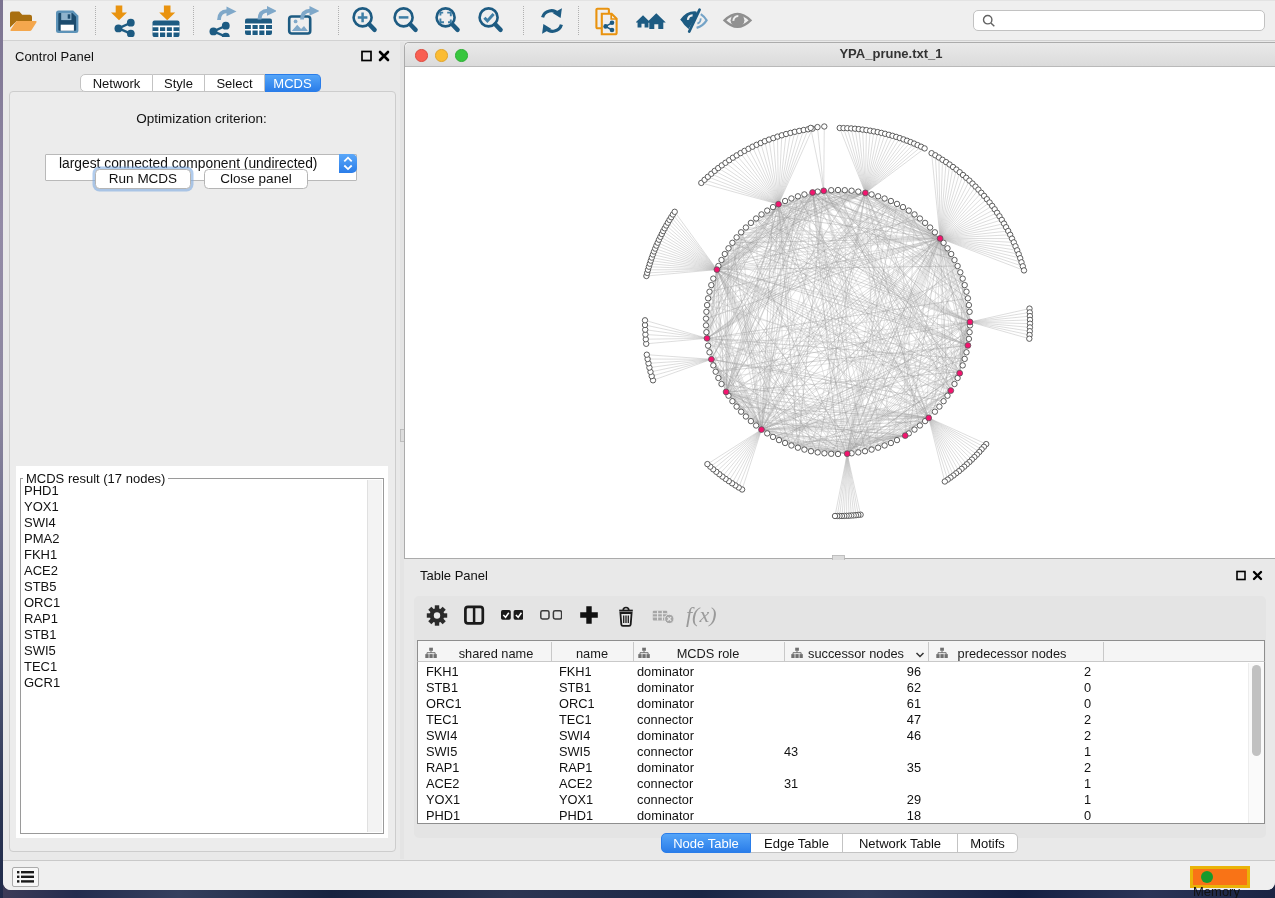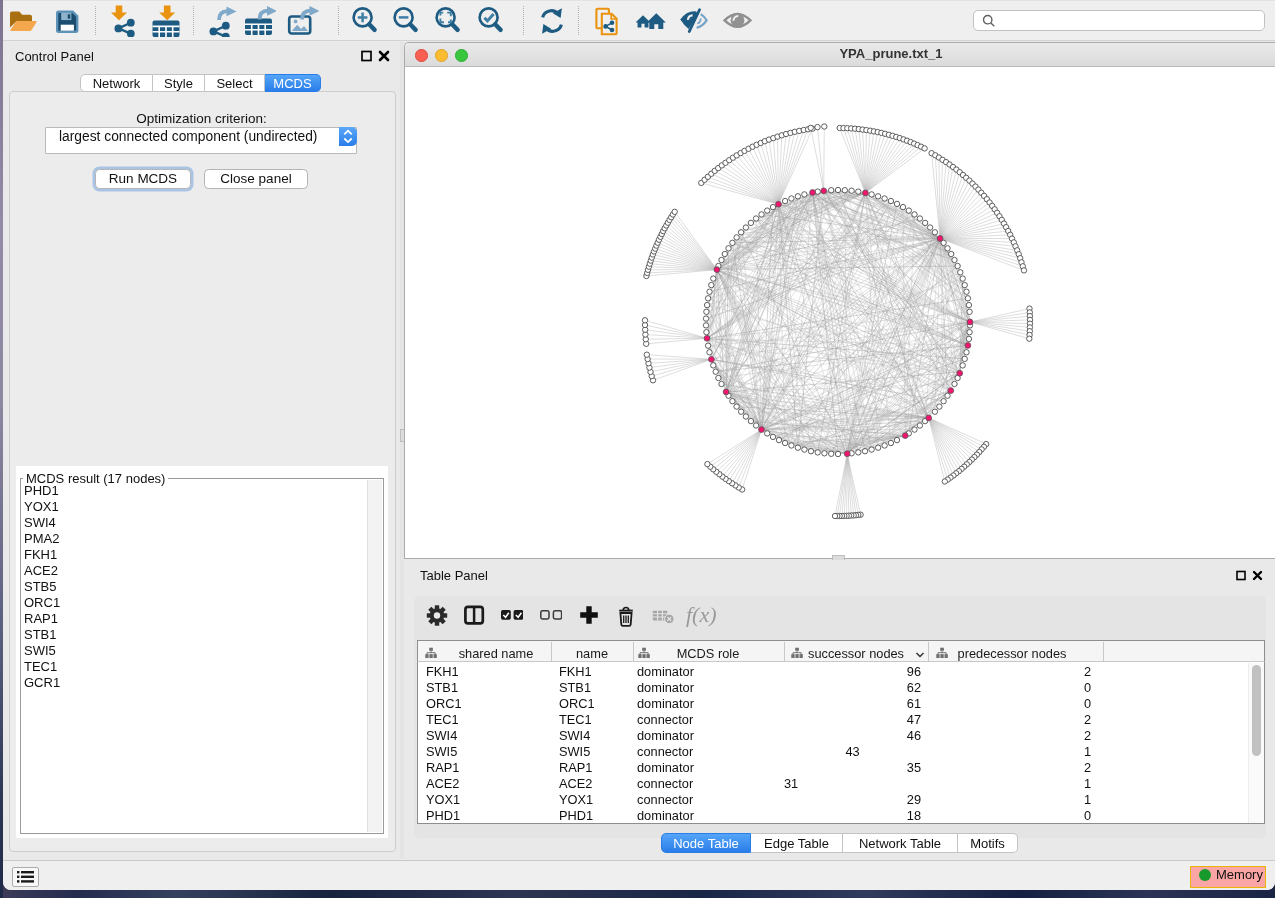--- a/index.html
+++ b/index.html
@@ -15,21 +15,21 @@
 .tsep { position:absolute; top:6px; height:29px; width:0; border-left:1px dotted #b0b0b0; }
 .search { position:absolute; left:973px; top:10px; width:292px; height:21px; background:#fff;
   border:1px solid #c2c2c2; border-radius:5px; }
 .seg { position:absolute; display:flex; font-size:13px; color:#111; }
 .seg > div { background:#fff; border:1px solid #c3c3c3; border-left:none; display:flex; align-items:center; justify-content:center; }
 .seg > div:first-child { border-left:1px solid #c3c3c3; border-radius:5px 0 0 5px; }
 .seg > div:last-child { border-radius:0 5px 5px 0; }
 .seg > div.sel { background:linear-gradient(#55a5f8,#2a7de9); border-color:#2a7de9; color:#fff; }
 .cp-pane { position:absolute; left:9px; top:91px; width:387px; height:761px; background:#ececec;
   border:1px solid #cdcdcd; border-radius:4px; }
-.dropdown { position:absolute; left:45px; top:127px; width:312px; height:27px; background:#fff;
+.dropdown { position:absolute; left:45px; top:154px; width:312px; height:27px; background:#fff;
   border:1px solid #b9b9b9; border-radius:1px; font-size:13.8px; color:#111; line-height:18px; }
 .dropdown .sp { position:absolute; right:-1px; top:-1px; width:18px; height:19px;
   background:linear-gradient(#5aa7f9,#2a7de9); border-radius:0 5px 5px 0; }
 .btn { position:absolute; height:20px; background:#fff; border:1px solid #b5b5b5; border-radius:4.5px;
   font-size:13.5px; color:#111; text-align:center; line-height:18px; }
 .mcdsbox { position:absolute; left:16px; top:466px; width:372px; height:372px; background:#fff; }
 .fset { position:absolute; left:4px; top:12px; right:4px; bottom:4px; border:1px solid #9a9a9a; }
 .legend { position:absolute; left:2px; top:-8px; background:#fff; padding:0 3px; font-size:13px; color:#111; }
 .mlist { position:absolute; left:3px; top:4px; width:330px; }
 .mit { font-size:13px; color:#111; height:16px; line-height:16px; }
@@ -44,22 +44,22 @@
 .tb2 { position:absolute; left:414px; top:596px; width:852px; height:242px; background:#e4e4e4; border-radius:5px; }
 .tbl { position:absolute; left:417px; top:640px; width:848px; height:184px; background:#fff; border:1px solid #8e8e8e; }
 .thead { position:absolute; left:417px; top:640px; width:848px; height:22px; background:#f5f5f5; border:1px solid #8e8e8e; border-bottom:1px solid #c9c9c9; }
 .hlbl { position:absolute; top:646px; font-size:12.8px; color:#1a1a1a; text-align:center; }
 .hsep { position:absolute; top:642px; height:19px; width:0; border-left:1px solid #c9c9c9; }
 .rowtx { font-size:12.8px; color:#111; height:16px; line-height:16px; }
 .sb { position:absolute; left:1248px; top:663px; width:16px; height:160px; background:#fafafa; border-left:1px solid #ededed; }
 .sbthumb { position:absolute; left:3px; top:2px; width:8.5px; height:91px; background:#c1c1c1; border-radius:5px; }
 .statusbar { position:absolute; left:3px; top:860px; width:1272px; height:30px; background:#efefef;
   border-top:1px solid #c9c9c9; border-bottom-left-radius:8px; border-bottom-right-radius:8px; }
-.membtn { position:absolute; left:1190px; top:866px; width:76px; height:22px; background:#fca5a5;
-  border:1px solid #eab308; font-size:13px; color:#111; }
+.membtn { position:absolute; left:1190px; top:866px; width:60px; height:22px; background:#f97316;
+  border:3px solid #eab308; font-size:13px; color:#111; }
 .hambtn { position:absolute; left:12px; top:867px; width:27px; height:20px; background:#f8f8f8;
   border:1px solid #ababab; border-radius:2px; }
 </style></head>
 <body>
 <div class="win"></div>
 <div class="lstrip"></div>
 <div class="toolbar"></div>
 <svg class="abs" width="32" height="32" viewBox="0 0 32 32" style="left:6.0px;top:4.5px">
 <path d="M4 22.5 V8.6 Q4 6.6 6 6.6 h7.3 l2.9 3.1 h7.6 Q26 9.7 26 11.7 v4.2 H11.8 Q10.3 15.9 9.5 17.2 L4 22.5 z" fill="#a96f10"></path>
 <path d="M11.7 15.9 H29.6 Q31 15.9 30.5 17.2 L25.6 24.9 Q25 25.9 23.8 25.9 H5.2 Q3.9 25.9 4.6 24.7 L9.7 17 Q10.4 15.9 11.7 15.9 z" fill="#f4a74d"></path>
@@ -1393,21 +1393,21 @@
 <div class="abs rowtx" style="left:784px;top:712px;width:137px;text-align:right">47</div>
 <div class="abs rowtx" style="left:928px;top:712px;width:163px;text-align:right">2</div>
 <div class="abs rowtx" style="left:426px;top:728px">SWI4</div>
 <div class="abs rowtx" style="left:559px;top:728px">SWI4</div>
 <div class="abs rowtx" style="left:637px;top:728px">dominator</div>
 <div class="abs rowtx" style="left:784px;top:728px;width:137px;text-align:right">46</div>
 <div class="abs rowtx" style="left:928px;top:728px;width:163px;text-align:right">2</div>
 <div class="abs rowtx" style="left:426px;top:744px">SWI5</div>
 <div class="abs rowtx" style="left:559px;top:744px">SWI5</div>
 <div class="abs rowtx" style="left:637px;top:744px">connector</div>
-<div class="abs rowtx" style="left:784px;top:744px;width:137px;text-align:center">43</div>
+<div class="abs rowtx" style="left:784px;top:744px;width:137px;text-align:left">43</div>
 <div class="abs rowtx" style="left:928px;top:744px;width:163px;text-align:right">1</div>
 <div class="abs rowtx" style="left:426px;top:760px">RAP1</div>
 <div class="abs rowtx" style="left:559px;top:760px">RAP1</div>
 <div class="abs rowtx" style="left:637px;top:760px">dominator</div>
 <div class="abs rowtx" style="left:784px;top:760px;width:137px;text-align:right">35</div>
 <div class="abs rowtx" style="left:928px;top:760px;width:163px;text-align:right">2</div>
 <div class="abs rowtx" style="left:426px;top:776px">ACE2</div>
 <div class="abs rowtx" style="left:559px;top:776px">ACE2</div>
 <div class="abs rowtx" style="left:637px;top:776px">connector</div>
 <div class="abs rowtx" style="left:784px;top:776px;width:137px;">31</div>

